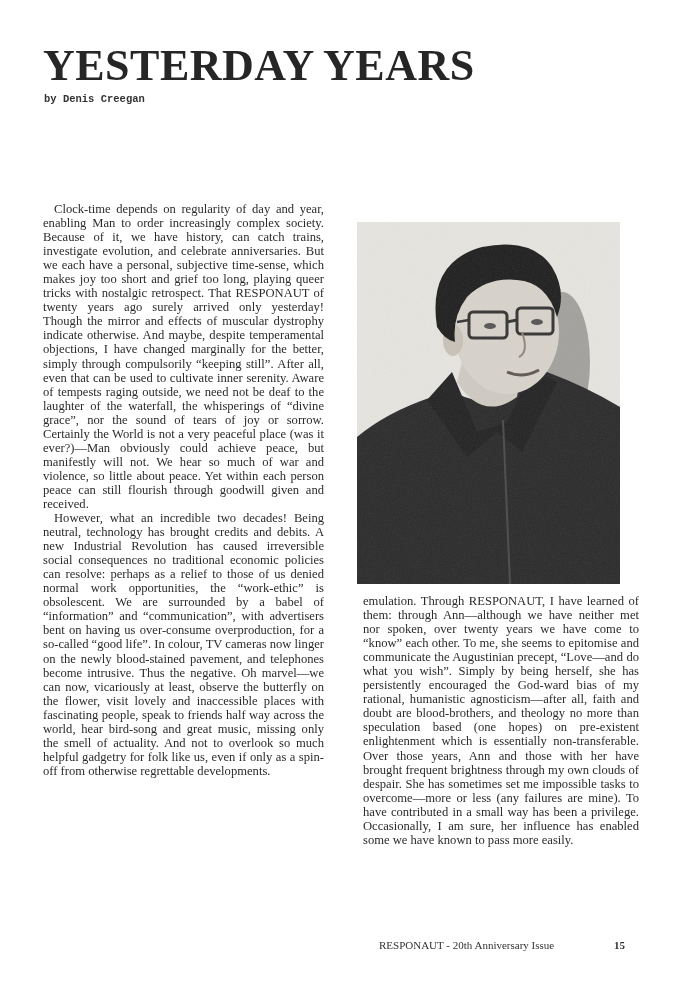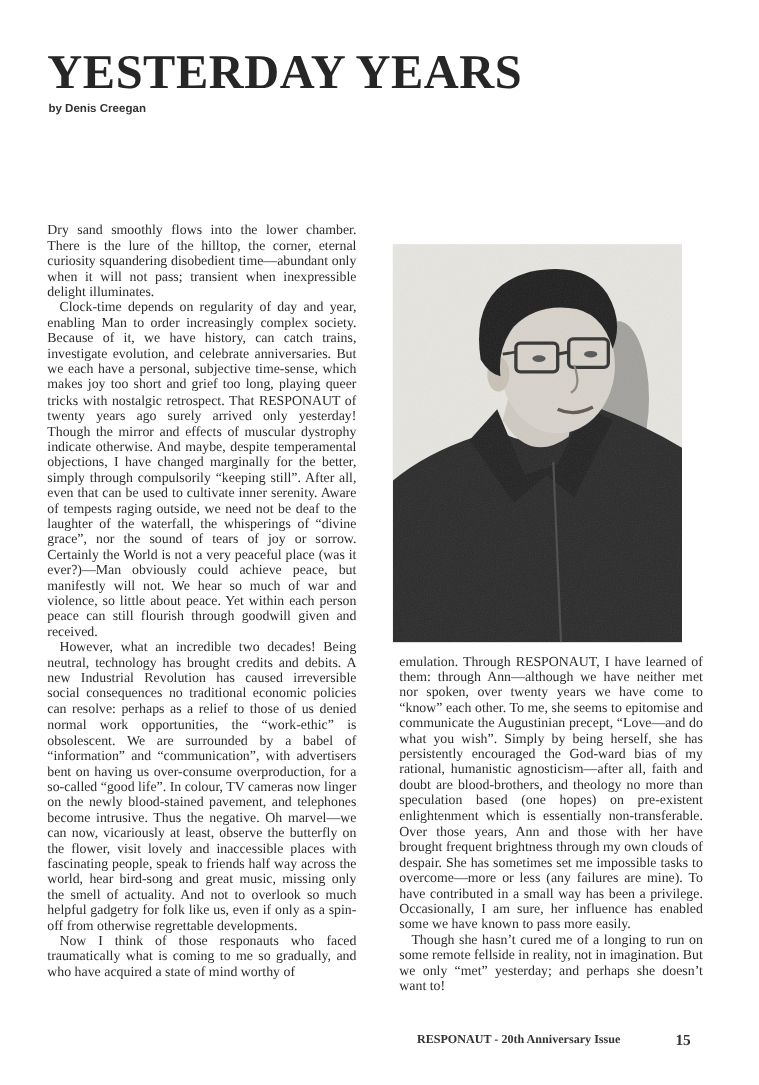--- a/index.html
+++ b/index.html
@@ -1,38 +1,36 @@
 <!DOCTYPE html>
 <html><head>
 <meta charset="utf-8">
 <style>
   html, body { margin:0; padding:0; background:#ffffff; }
   body { width:690px; height:986px; position:relative; overflow:hidden; font-family:"Liberation Serif", serif; color:#2a2a2a; }
   .title { position:absolute; left:43px; top:44px; margin:0; font-family:"Liberation Serif", serif; font-weight:bold; font-size:44px; letter-spacing:0.5px; color:#262626; line-height:1; }
-  .byline { position:absolute; left:44px; top:93px; font-family:Liberation Sans, sans-serif; font-weight:bold; font-size:10.5px; color:#333; }
+  .byline { position:absolute; left:44px; top:93px; font-family:Liberation Mono, monospace; font-weight:bold; font-size:10.5px; color:#333; }
   .col { position:absolute; font-size:12.6px; line-height:14.05px; text-align:justify; color:#2b2b2b; }
   .col p { margin:0; text-indent:0; }
   .col p.indent { text-indent:11px; }
   .col-left { left:43px; top:202px; width:281px; }
   .col-right { left:363px; top:594px; width:276px; }
   .photo { position:absolute; left:357px; top:222px; width:263px; height:362px; background:#e9e7e2; overflow:hidden; }
-  .footer { position:absolute; left:379px; top:939px; font-family:"Liberation Serif", serif; font-weight:bold; font-size:11px; color:#333; }
-  .page-num { position:absolute; left:614px; top:939px; font-family:"Liberation Serif", serif; font-weight:bold; font-size:14px; color:#333; }
+  .footer { position:absolute; left:379px; top:939px; font-family:"Liberation Serif", serif; font-weight:normal; font-size:11px; color:#333; }
+  .page-num { position:absolute; left:614px; top:939px; font-family:"Liberation Serif", serif; font-weight:bold; font-size:11px; color:#333; }
 </style>
 </head>
 <body>
 
 <h1 class="title">YESTERDAY YEARS</h1>
 <div class="byline">by Denis Creegan</div>
 
 <div class="col col-left">
-  <p>Dry sand smoothly flows into the lower chamber. There is the lure of the hilltop, the corner, eternal curiosity squandering disobedient time—abundant only when it will not pass; transient when inexpressible delight illuminates.</p>
   <p class="indent">Clock-time depends on regularity of day and year, enabling Man to order increasingly complex society. Because of it, we have history, can catch trains, investigate evolution, and celebrate anniversaries. But we each have a personal, subjective time-sense, which makes joy too short and grief too long, playing queer tricks with nostalgic retrospect. That RESPONAUT of twenty years ago surely arrived only yesterday! Though the mirror and effects of muscular dystrophy indicate otherwise. And maybe, despite temperamental objections, I have changed marginally for the better, simply through compulsorily “keeping still”. After all, even that can be used to cultivate inner serenity. Aware of tempests raging outside, we need not be deaf to the laughter of the waterfall, the whisperings of “divine grace”, nor the sound of tears of joy or sorrow. Certainly the World is not a very peaceful place (was it ever?)—Man obviously could achieve peace, but manifestly will not. We hear so much of war and violence, so little about peace. Yet within each person peace can still flourish through goodwill given and received.</p>
   <p class="indent">However, what an incredible two decades! Being neutral, technology has brought credits and debits. A new Industrial Revolution has caused irreversible social consequences no traditional economic policies can resolve: perhaps as a relief to those of us denied normal work opportunities, the “work-ethic” is obsolescent. We are surrounded by a babel of “information” and “communication”, with advertisers bent on having us over-consume overproduction, for a so-called “good life”. In colour, TV cameras now linger on the newly blood-stained pavement, and telephones become intrusive. Thus the negative. Oh marvel—we can now, vicariously at least, observe the butterfly on the flower, visit lovely and inaccessible places with fascinating people, speak to friends half way across the world, hear bird-song and great music, missing only the smell of actuality. And not to overlook so much helpful gadgetry for folk like us, even if only as a spin-off from otherwise regrettable developments.</p>
-  <p class="indent">Now I think of those responauts who faced traumatically what is coming to me so gradually, and who have acquired a state of mind worthy of</p>
 </div>
 
 <div class="photo" aria-label="Portrait photograph of a man with dark hair and glasses wearing a dark zip-up jacket">
   <svg width="263" height="362" viewBox="0 0 263 362" xmlns="http://www.w3.org/2000/svg">
     <defs>
       <filter id="grain" x="0" y="0" width="100%" height="100%">
         <feTurbulence type="fractalNoise" baseFrequency="0.9" numOctaves="2" seed="3"></feTurbulence>
         <feColorMatrix type="saturate" values="0"></feColorMatrix>
         <feComponentTransfer>
             <feFuncA type="linear" slope="0.12"></feFuncA>
@@ -67,17 +65,16 @@
     <ellipse cx="180" cy="100" rx="6" ry="3" fill="#555"></ellipse>
 
     <path d="M165 110 Q172 130 162 135" fill="none" stroke="#8c857b" stroke-width="2"></path>
     <path d="M150 150 Q165 157 182 148" fill="none" stroke="#5e574e" stroke-width="3"></path>
     <rect x="0" y="0" width="263" height="362" fill="#888" filter="url(#grain)"></rect>
   </svg>
 </div>
 
 <div class="col col-right">
   <p>emulation. Through RESPONAUT, I have learned of them: through Ann—although we have neither met nor spoken, over twenty years we have come to “know” each other. To me, she seems to epitomise and communicate the Augustinian precept, “Love—and do what you wish”. Simply by being herself, she has persistently encouraged the God-ward bias of my rational, humanistic agnosticism—after all, faith and doubt are blood-brothers, and theology no more than speculation based (one hopes) on pre-existent enlightenment which is essentially non-transferable. Over those years, Ann and those with her have brought frequent brightness through my own clouds of despair. She has sometimes set me impossible tasks to overcome—more or less (any failures are mine). To have contributed in a small way has been a privilege. Occasionally, I am sure, her influence has enabled some we have known to pass more easily.</p>
-  <p class="indent">Though she hasn’t cured me of a longing to run on some remote fellside in reality, not in imagination. But we only “met” yesterday; and perhaps she doesn’t want to!</p>
 </div>
 
 <div class="footer">RESPONAUT - 20th Anniversary Issue</div>
 <div class="page-num">15</div>
 
 </body></html>

